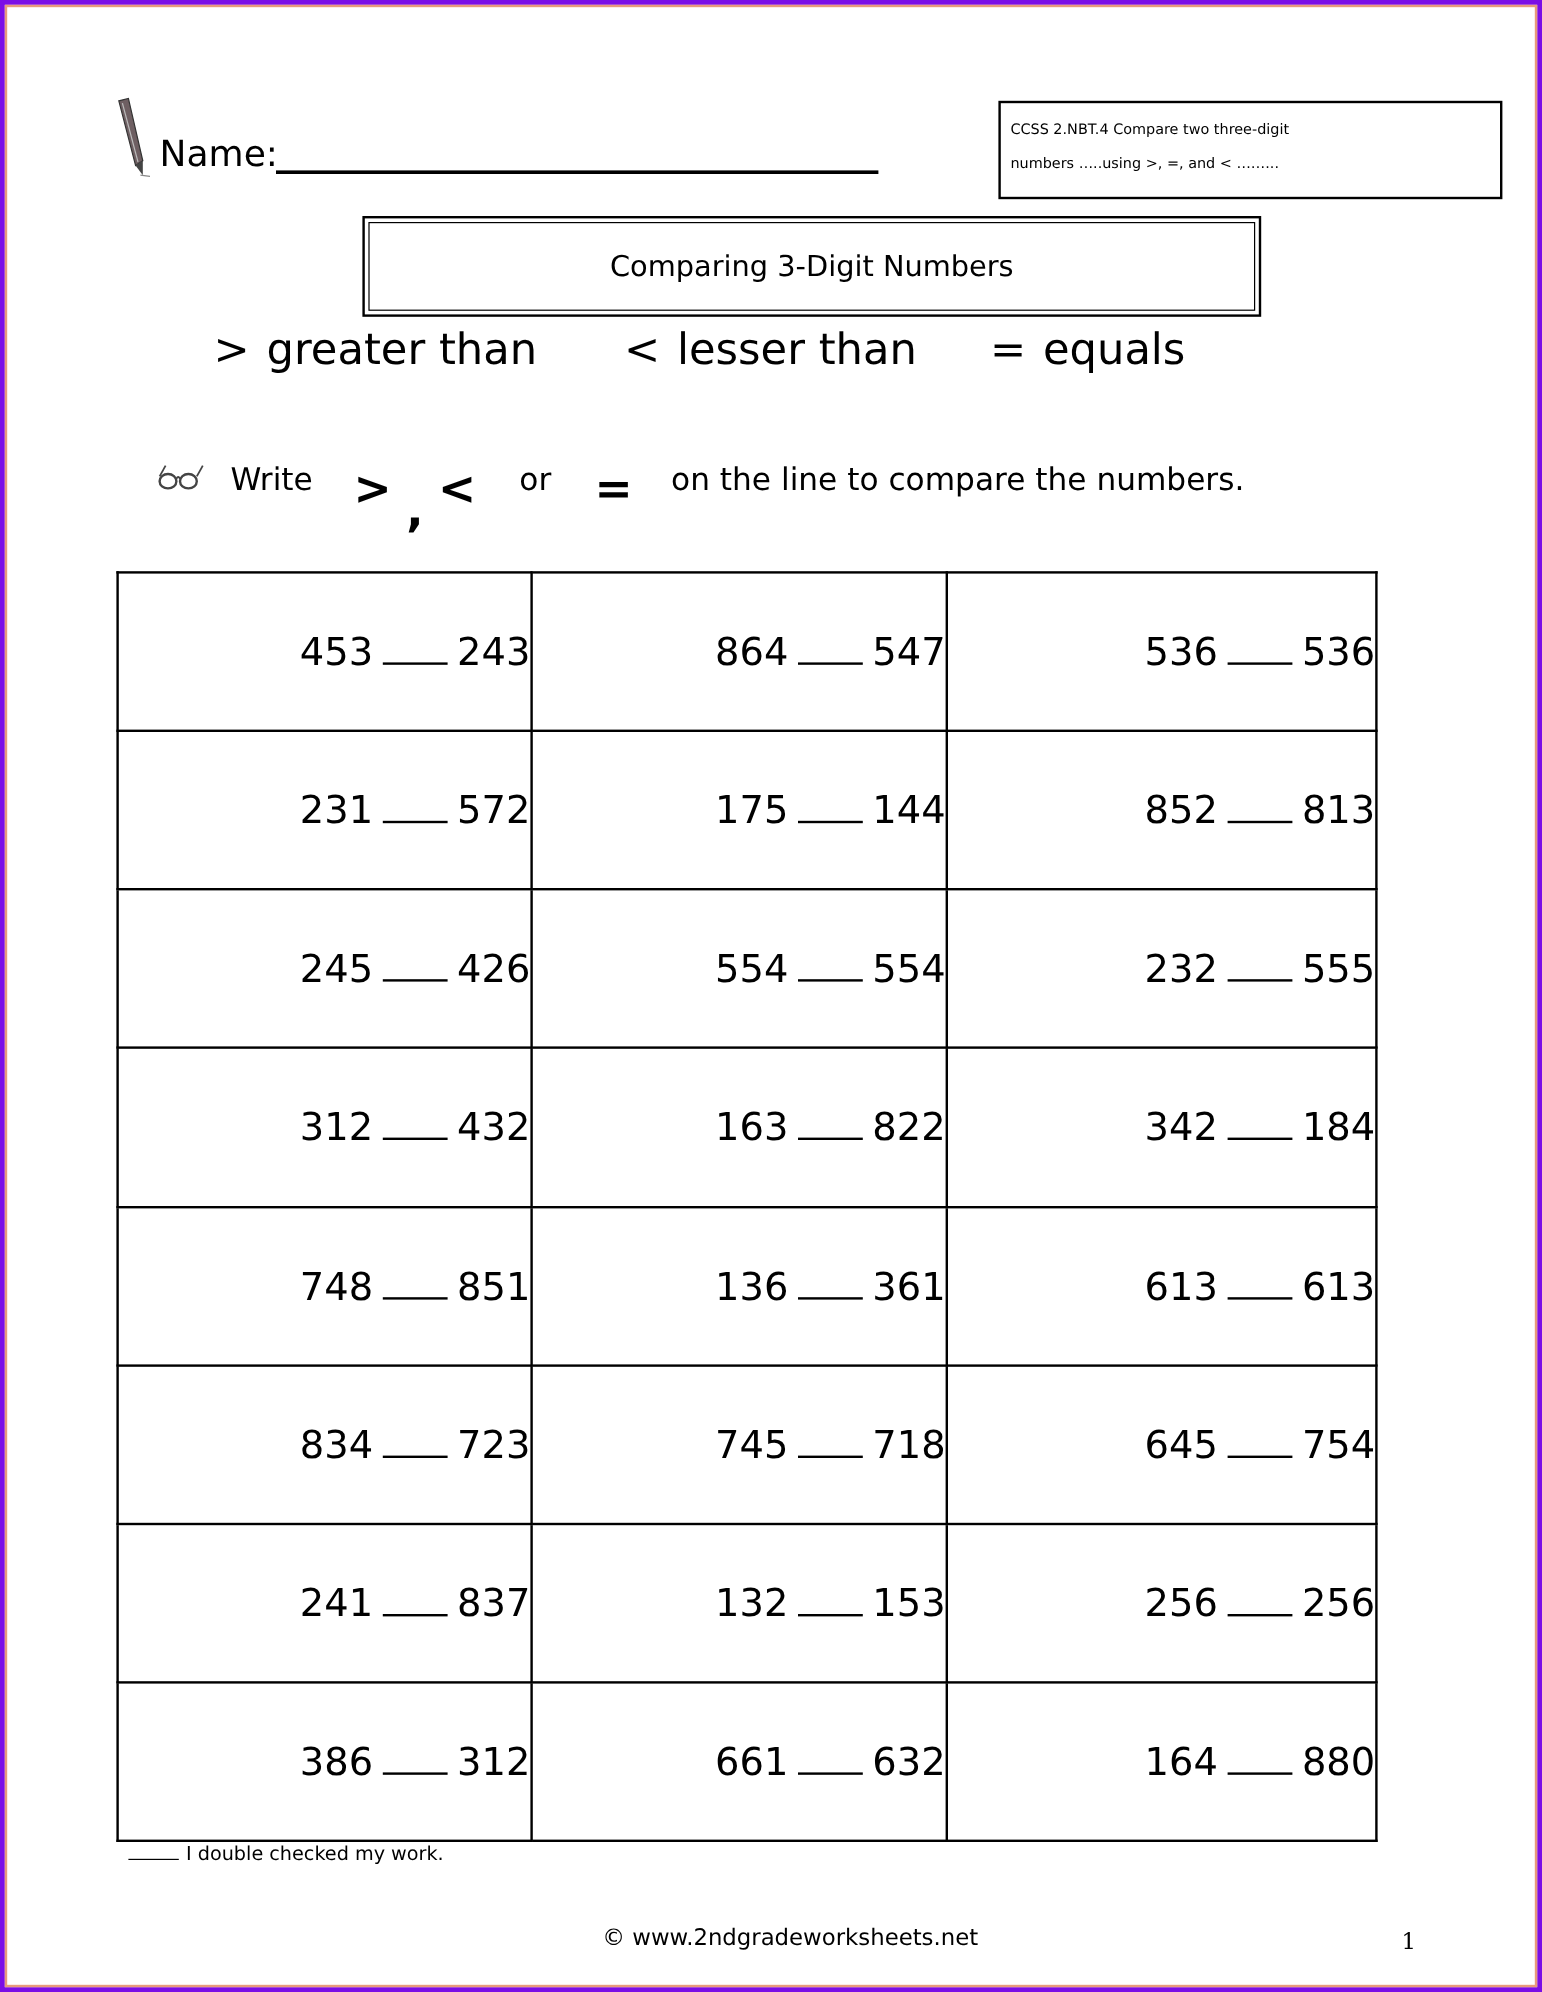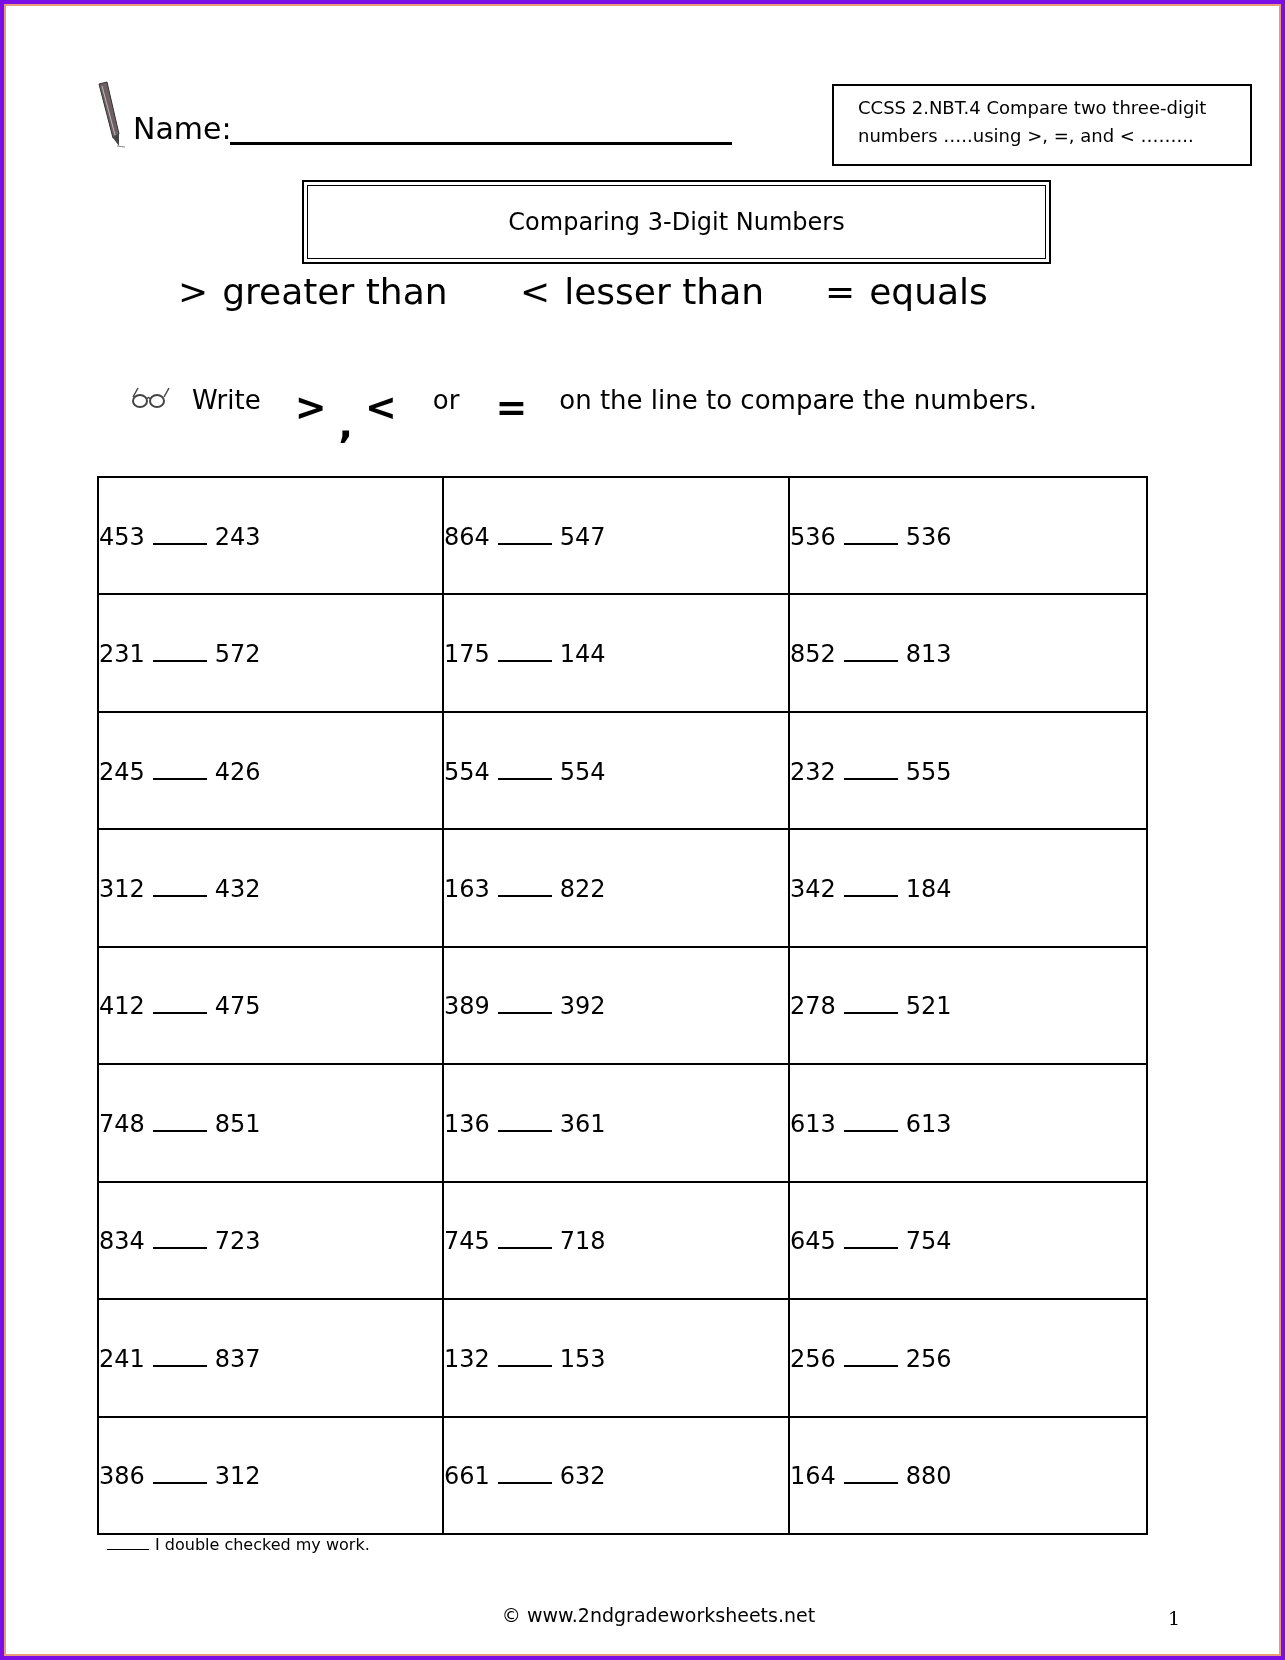--- a/index.html
+++ b/index.html
@@ -24,21 +24,21 @@
   .name-label {
     position:absolute; left:38px; top:32px; font-size:30px; line-height:34px;
   }
   .name-line {
     position:absolute; left:135px; top:62px; width:502px; height:0;
     border-bottom:3px solid #000;
   }
   .ccss-box {
     position:absolute; left:832px; top:84px; width:420px; height:82px;
     box-sizing:border-box; border:2px solid #000;
-    padding:8px 24px; font-size:18px; line-height:28px;
+    padding:8px 8px; font-size:12px; line-height:28px;
   }
   .title-box {
     position:absolute; left:302px; top:180px; width:749px; height:84px;
     box-sizing:border-box; border:2px solid #000; padding:3px;
   }
   .title-inner {
     width:100%; height:100%; box-sizing:border-box; border:1.5px solid #000;
     display:flex; align-items:center; justify-content:center;
     font-size:24px;
   }
@@ -48,22 +48,22 @@
     position:absolute; left:130px; top:385px; height:50px; width:960px;
     font-size:26px; display:flex; align-items:flex-start;
   }
   .instr .bigsym { font-size:38px; font-weight:bold; margin:0 6px; }
   .glasses { width:40px; height:24px; margin-right:22px; }
   table.grid {
     position:absolute; left:97px; top:476px; width:1049px; height:1059px;
     border-collapse:collapse; table-layout:fixed;
   }
   table.grid td {
-    border:2.5px solid #000; text-align:left; vertical-align:middle;
-    font-size:24px; height:106px; padding:0;
+    border:2.5px solid #000; text-align:right; vertical-align:middle;
+    font-size:32px; height:106px; padding:0;
   }
   .blank {
     display:inline-block; width:54px; border-bottom:2px solid #000;
     margin:0 8px; height:22px; vertical-align:baseline;
   }
   .checked {
     position:absolute; left:107px; top:1535px; font-size:16px;
   }
   .checked .line {
     display:inline-block; width:42px; border-bottom:1.5px solid #000; margin-right:6px;
@@ -156,25 +156,20 @@
         <td><span>245</span><span class="blank"></span><span>426</span></td>
         <td><span>554</span><span class="blank"></span><span>554</span></td>
         <td><span>232</span><span class="blank"></span><span>555</span></td>
       </tr>
       <tr>
         <td><span>312</span><span class="blank"></span><span>432</span></td>
         <td><span>163</span><span class="blank"></span><span>822</span></td>
         <td><span>342</span><span class="blank"></span><span>184</span></td>
       </tr>
       <tr>
-        <td><span>412</span><span class="blank"></span><span>475</span></td>
-        <td><span>389</span><span class="blank"></span><span>392</span></td>
-        <td><span>278</span><span class="blank"></span><span>521</span></td>
-      </tr>
-      <tr>
         <td><span>748</span><span class="blank"></span><span>851</span></td>
         <td><span>136</span><span class="blank"></span><span>361</span></td>
         <td><span>613</span><span class="blank"></span><span>613</span></td>
       </tr>
       <tr>
         <td><span>834</span><span class="blank"></span><span>723</span></td>
         <td><span>745</span><span class="blank"></span><span>718</span></td>
         <td><span>645</span><span class="blank"></span><span>754</span></td>
       </tr>
       <tr>

